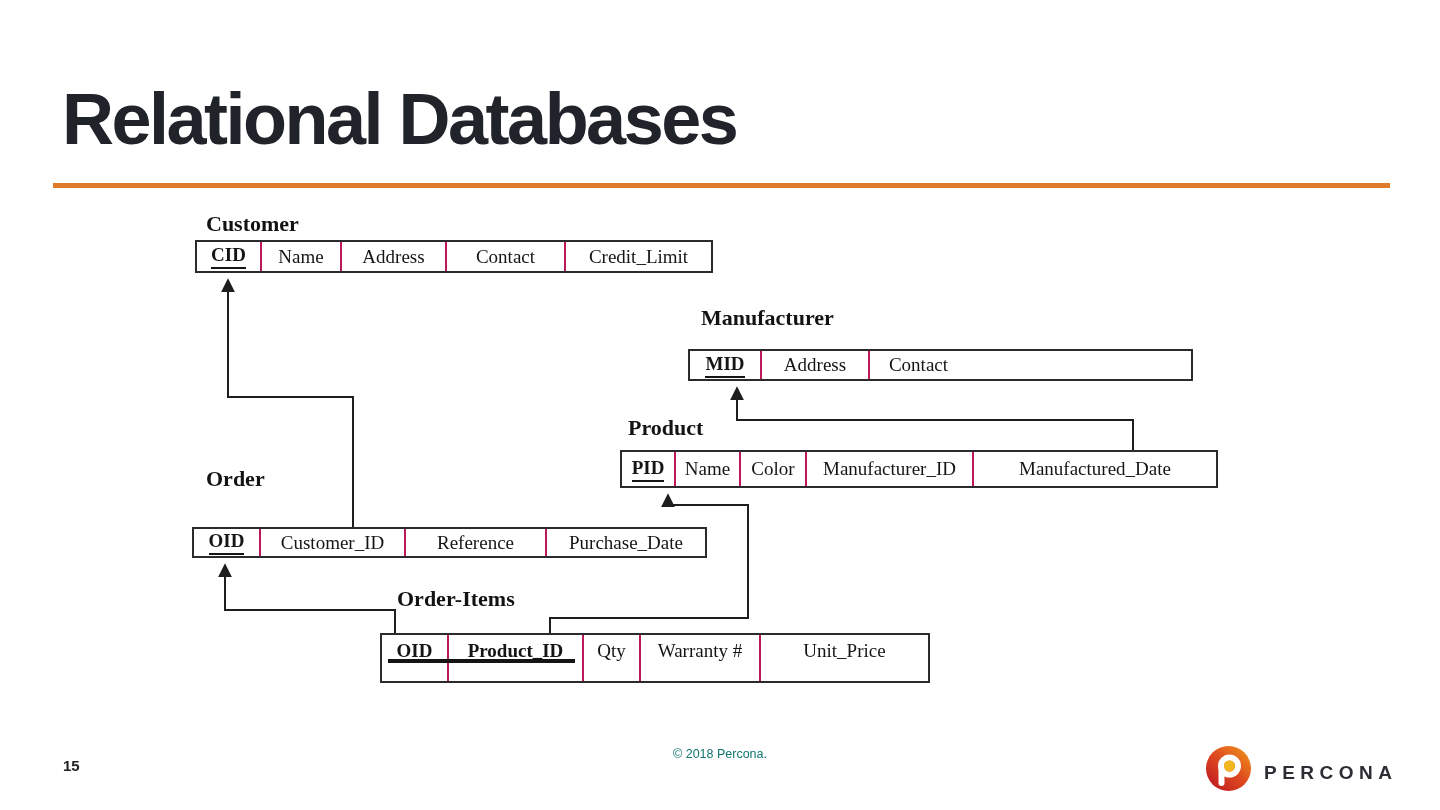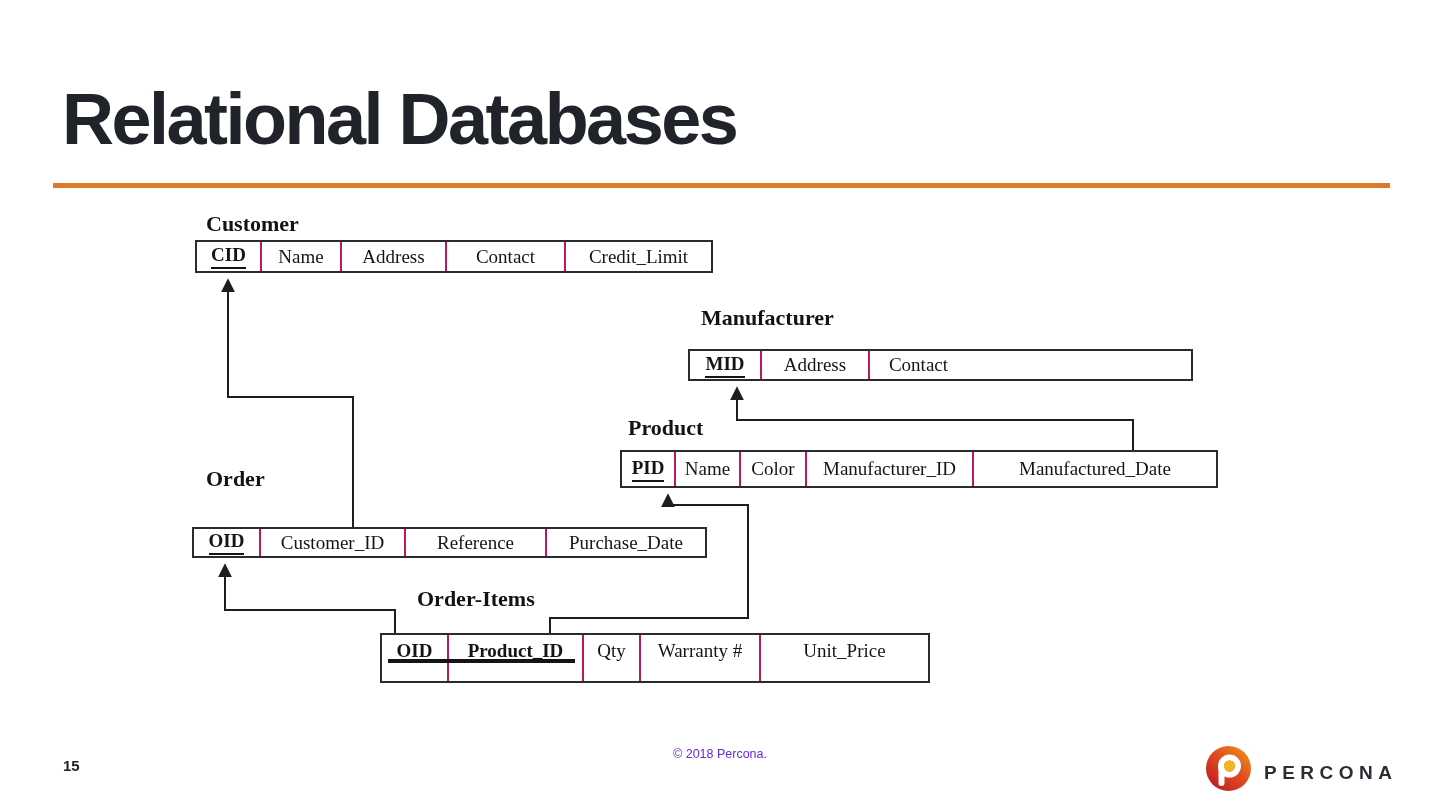--- a/index.html
+++ b/index.html
@@ -39,21 +39,21 @@
   }
   .connector-layer{position:absolute;left:0;top:0;pointer-events:none;}
 
   
   .page-number{
     position:absolute;left:63px;top:757px;
     font-size:15px;font-weight:bold;color:#222;
   }
   .copyright{
     position:absolute;left:50%;top:747px;transform:translateX(-50%);
-    font-size:12.5px;color:#6d28d9;
+    font-size:12.5px;color:#0f766e;
   }
   .logo{position:absolute;left:1205px;top:745px;display:flex;align-items:center;}
   .logo-text{
     margin-left:12px;font-size:19px;font-weight:bold;color:#2d2d35;
     letter-spacing:5.5px;margin-top:8px;
   }
 </style>
 </head>
 <body>
 
@@ -134,21 +134,21 @@
         <span>Customer_ID</span>
       </div>
       <div class="cell" style="width: 141px;">
         <span>Reference</span>
       </div>
       <div class="cell" style="width: 160px; align-items: center;">
         <span>Purchase_Date</span>
       </div>
     </div>
 
-  <div class="tbl-label" style="left:397px;top:586px;margin-left:20px;">Order-Items</div>
+  <div class="tbl-label" style="left:397px;top:586px;">Order-Items</div>
   <div class="tbl tall" style="left:380px;top:633px;width:550px;height:50px;">
       <div class="cell first" style="width: 65px;">
         <span class="key nokeyline">OID</span>
       </div>
       <div class="cell" style="width: 135px;">
         <span class="key nokeyline">Product_ID</span>
       </div>
       <div class="cell" style="width: 57px; text-align: right;">
         <span>Qty</span>
       </div>

